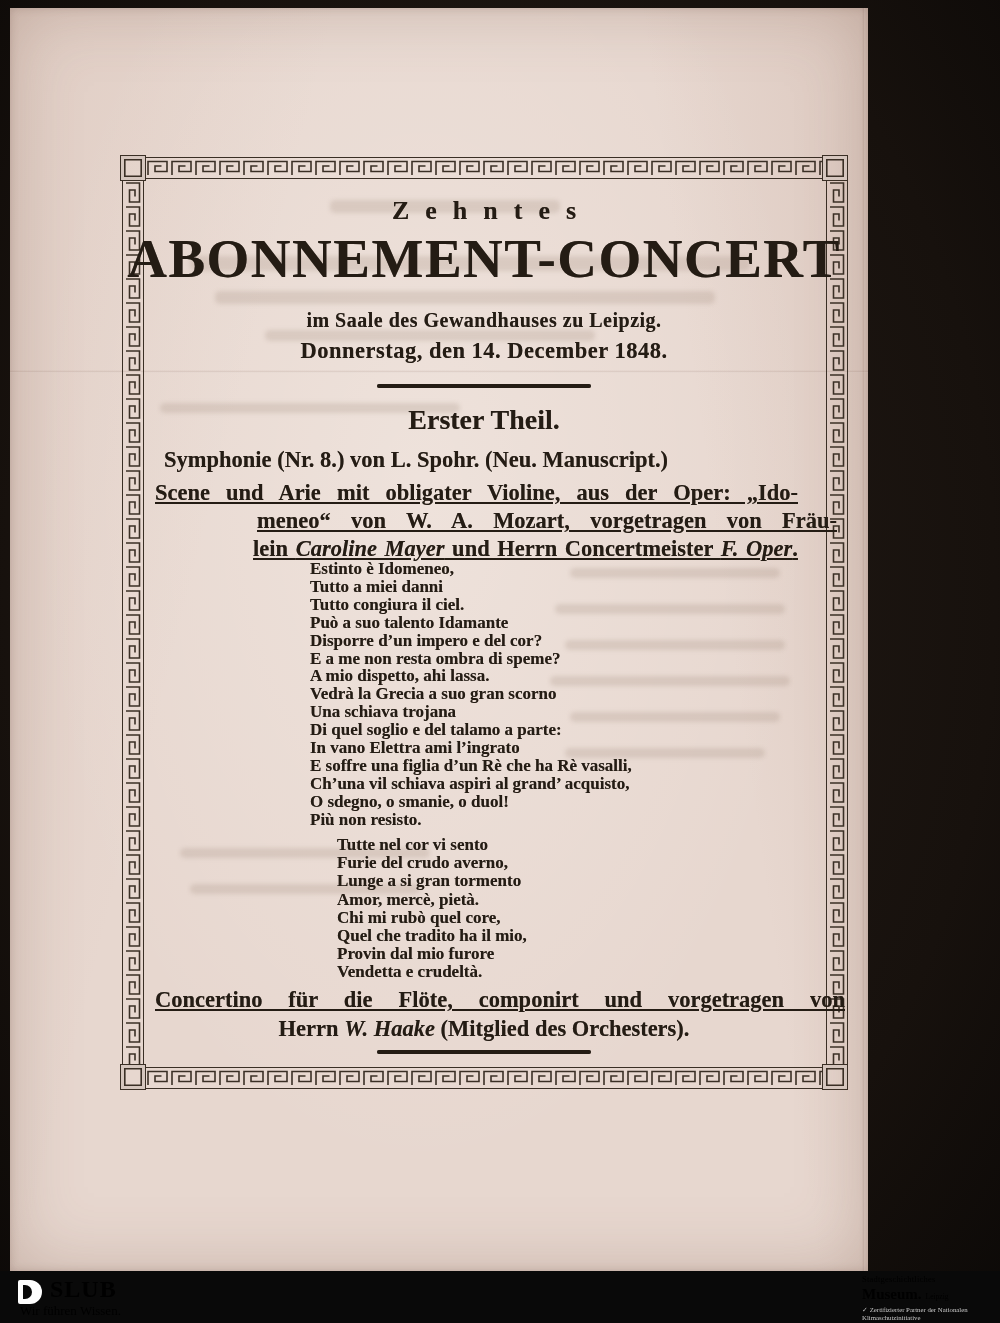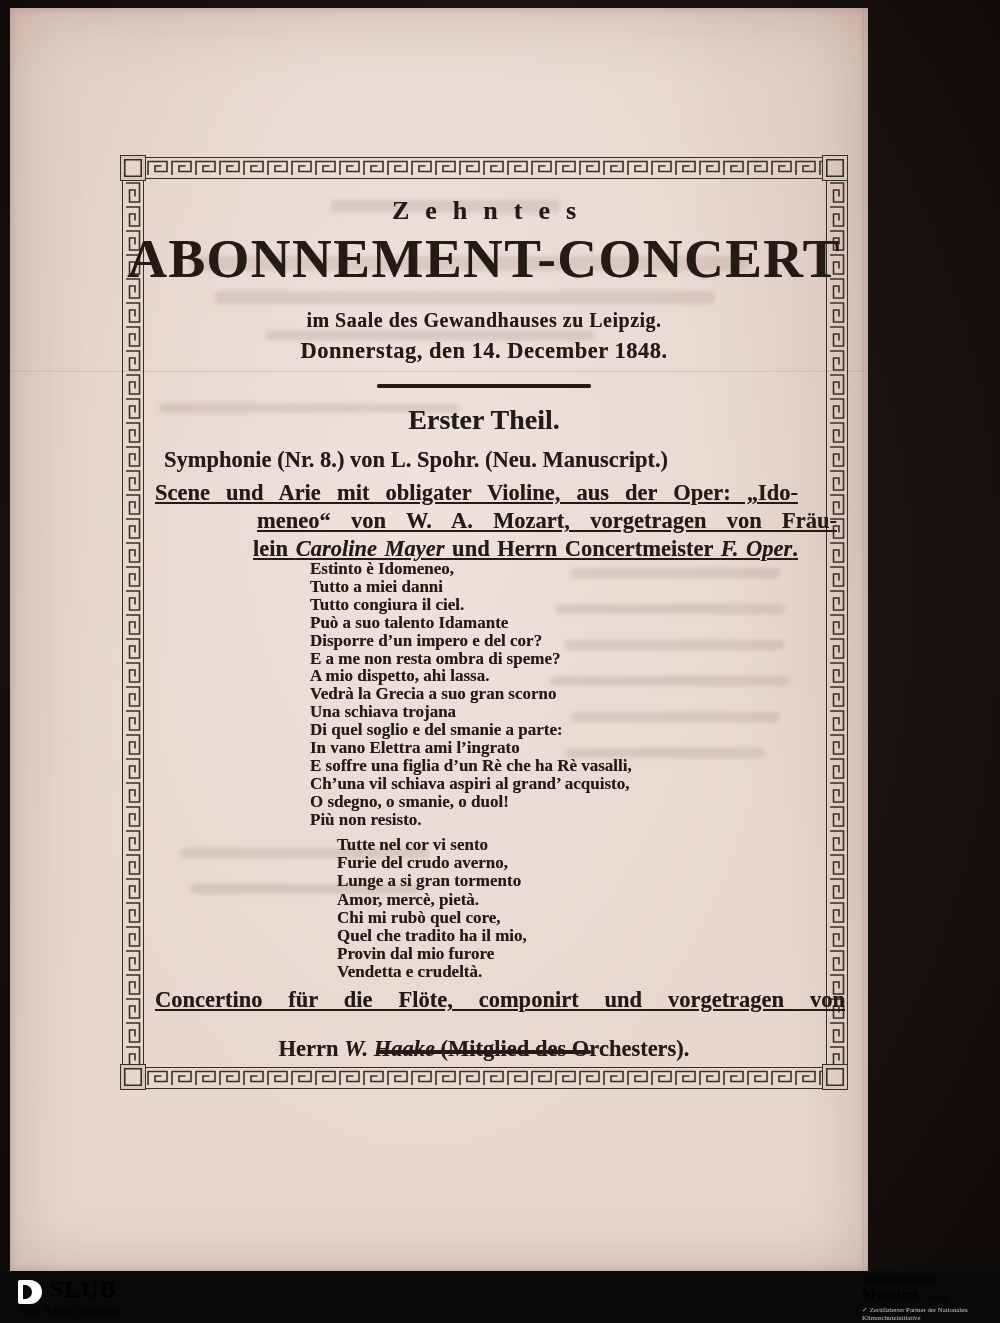--- a/index.html
+++ b/index.html
@@ -51,21 +51,21 @@
   .prog{font-size:22.5px;line-height:27px;white-space:nowrap;}
   .just{text-align:justify;text-align-last:justify;white-space:normal;text-decoration:underline;}
   .item-symphony{top:438px;left:154px;}
   .aria-l1{top:471px;left:145px;width:643px;}
   .aria-l2{top:499px;left:208px;width:580px;margin-left:39px;}
   .aria-l3{top:527px;left:243px;width:545px;}
   .stanza{font-size:17px;line-height:17.9px;white-space:nowrap;}
   .stanza-1{top:552px;left:300px;}
   .stanza-2{top:828px;left:327px;line-height:18.2px;}
   .conc-l1{top:978px;left:145px;width:690px;}
-  .conc-l2{top:1007px;margin-top:20px;}
+  .conc-l2{top:1007px;}
   .name-it{font-style:italic;}
 
   
   .footer-bar{position:absolute;left:0;top:1271px;width:1000px;height:52px;background:#090909;
     font-family:"Liberation Sans", sans-serif;color:#ffffff;}
   .slub-logo{position:absolute;left:18px;top:1280px;width:24px;height:24px;background:#ffffff;
     border-radius:2px 12px 12px 2px;}
   .slub-logo::after{content:"";position:absolute;left:5px;top:5px;width:9px;height:14px;background:#090909;border-radius:0 7px 7px 0;}
   .slub-wordmark{position:absolute;left:50px;top:1276px;font-size:24px;font-weight:700;letter-spacing:1px;}
   .slub-tagline{position:absolute;left:20px;top:1303px;font-size:13px;font-weight:400;}
@@ -151,21 +151,21 @@
   <div class="sheet-text stanza stanza-1">
     <div>Estinto è Idomeneo,</div>
     <div>Tutto a miei danni</div>
     <div>Tutto congiura il ciel.</div>
     <div>Può a suo talento Idamante</div>
     <div>Disporre d’un impero e del cor?</div>
     <div>E a me non resta ombra di speme?</div>
     <div>A mio dispetto, ahi lassa.</div>
     <div>Vedrà la Grecia a suo gran scorno</div>
     <div>Una schiava trojana</div>
-    <div>Di quel soglio e del smanie a parte:</div>
+    <div>Di quel soglio e del talamo a parte:</div>
     <div>In vano Elettra ami l’ingrato</div>
     <div>E soffre una figlia d’un Rè che ha Rè vasalli,</div>
     <div>Ch’una vil schiava aspiri al grand’ acquisto,</div>
     <div>O sdegno, o smanie, o duol!</div>
     <div>Più non resisto.</div>
   </div>
 
   <div class="sheet-text stanza stanza-2">
     <div>Tutte nel cor vi sento</div>
     <div>Furie del crudo averno,</div>

